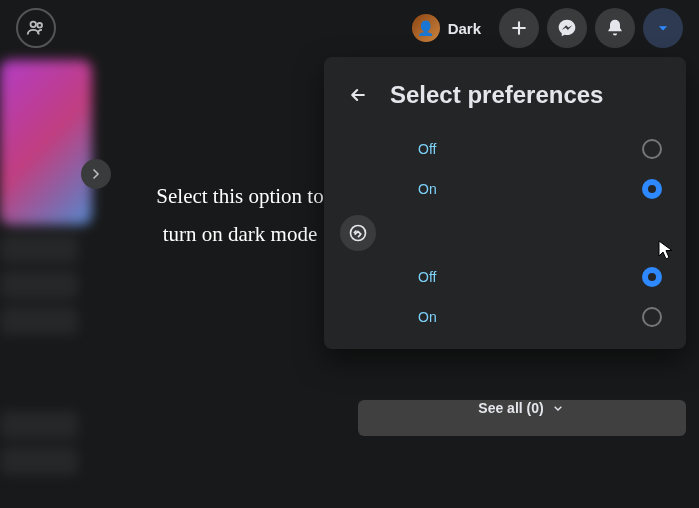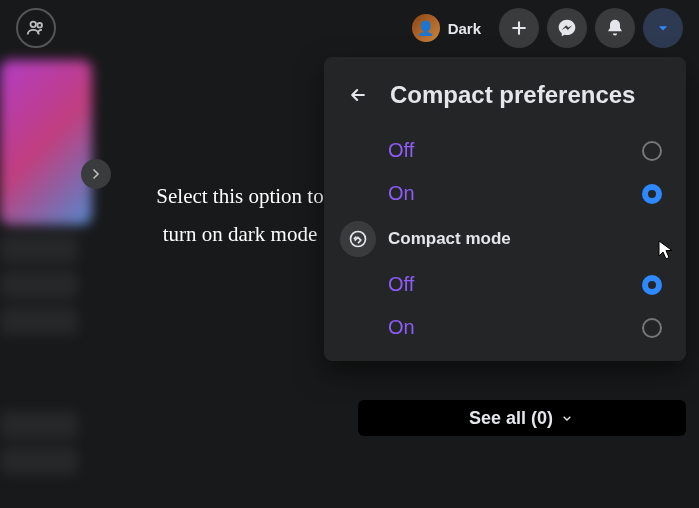--- a/index.html
+++ b/index.html
@@ -190,49 +190,49 @@
     }
     .radio-row {
       display: flex;
       align-items: center;
       justify-content: space-between;
       padding: 10px 16px 10px 56px;
       cursor: pointer;
       border-radius: 8px;
     }
     .radio-label {
-      font-size: 20px;
-      color: #8b5cf6;
+      font-size: 14px;
+      color: #7dd3fc;
+      margin-left: 30px;
     }
     .radio-circle {
       width: 20px;
       height: 20px;
       border-radius: 50%;
       border: 2px solid #777;
     }
     .radio-circle.selected {
       border: 6px solid #2e89ff;
       width: 20px;
       height: 20px;
     }
     
     
     .see-all-bar {
       position: absolute;
       right: 13px;
       top: 400px;
       width: 328px;
       height: 36px;
-      background: #000000;
+      background: #404040;
       border-radius: 6px;
       display: flex;
-      align-items: center;
       justify-content: center;
       gap: 6px;
-      font-size: 18px;
+      font-size: 14px;
       font-weight: 600;
       color: #e4e6eb;
       z-index: 5;
     }
     
     .cursor-pointer {
       position: absolute;
       left: 658px;
       top: 240px;
       z-index: 20;
@@ -305,40 +305,39 @@
   </svg>
 </div>
 
 <div class="dropdown-panel">
   <div class="panel-header">
     <div class="back-btn">
       <svg width="20" height="20" viewBox="0 0 24 24" fill="none" stroke="#e4e6eb" stroke-width="2.5">
         <path d="M19 12H5M11 18l-6-6 6-6" stroke-linecap="round" stroke-linejoin="round"></path>
       </svg>
     </div>
-    <div class="panel-title">Compact preferences</div>
+    <div class="panel-title">Select preferences</div>
   </div>
 
   <div class="radio-row">
     <span class="radio-label">Off</span>
     <span class="radio-circle"></span>
   </div>
   <div class="radio-row">
     <span class="radio-label">On</span>
     <span class="radio-circle selected"></span>
   </div>
 
   <div class="section-header">
     <div class="section-icon">
       <svg width="20" height="20" viewBox="0 0 24 24" fill="none" stroke="#e4e6eb" stroke-width="2">
         <circle cx="12" cy="12" r="9"></circle>
         <path d="M8 14l4-4 4 4M12 17l3-3M7 12l3-3"></path>
       </svg>
     </div>
-    <div class="section-title">Compact mode</div>
   </div>
   <div class="radio-row">
     <span class="radio-label">Off</span>
     <span class="radio-circle selected"></span>
   </div>
   <div class="radio-row">
     <span class="radio-label">On</span>
     <span class="radio-circle"></span>
   </div>
 </div>

